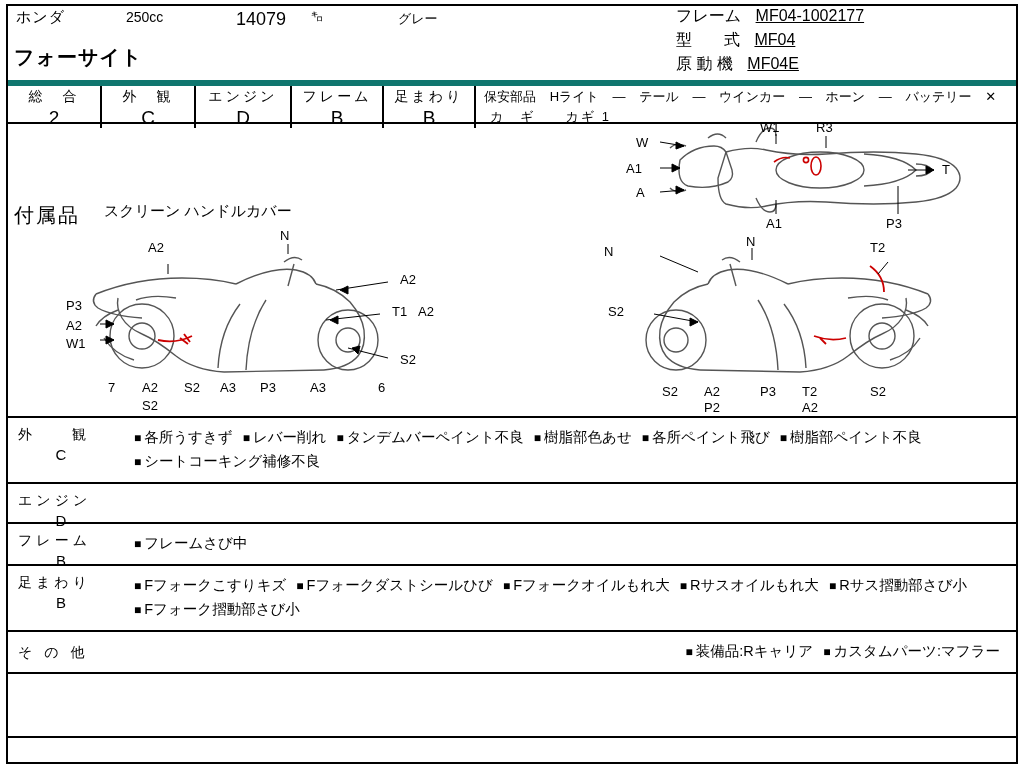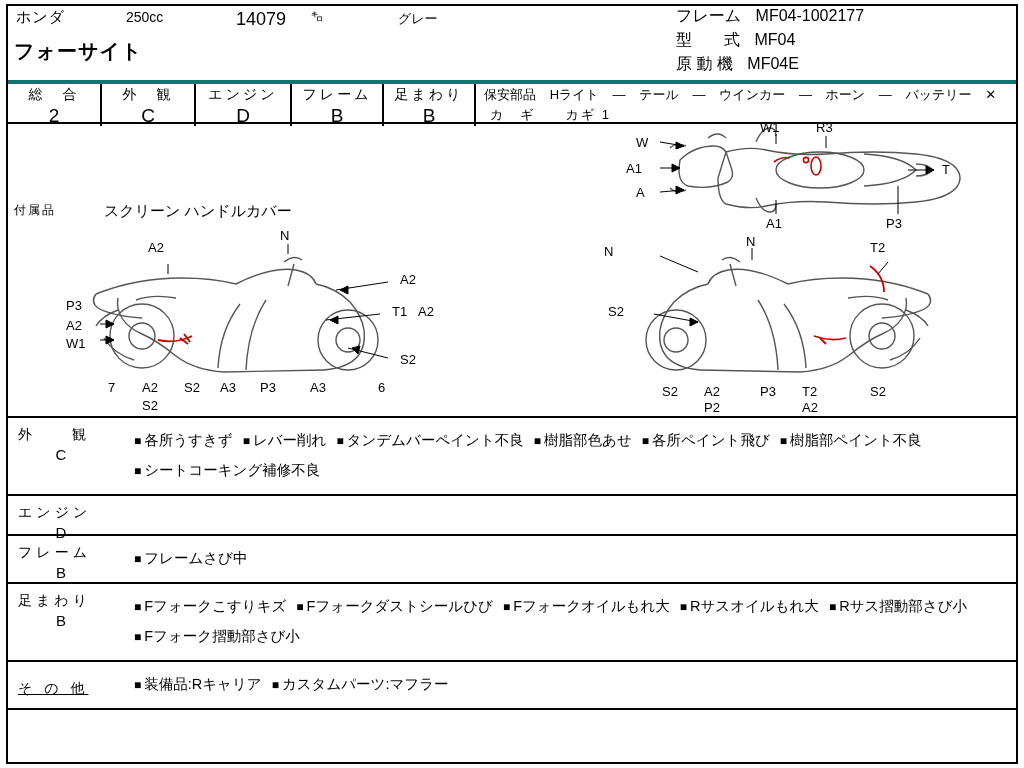--- a/index.html
+++ b/index.html
@@ -45,21 +45,21 @@
     height: 72px;
   }
   .maker {
     position: absolute;
     left: 8px; top: 2px;
     font-size: 15px;
     letter-spacing: 1px;
   }
   .model {
     position: absolute;
-    left: 6px; top: 32px;
+    left: 6px; top: 38px;
     font-size: 20px;
     font-weight: bold;
     letter-spacing: 1px;
   }
   .disp {
     position: absolute;
     left: 118px; top: 3px;
     font-size: 14px;
   }
   .mileage {
@@ -81,33 +81,33 @@
     position: absolute;
     left: 650px; top: 0;
     width: 360px; height: 72px;
   }
   .hr-row {
     position: absolute;
     font-size: 16px;
     white-space: nowrap;
   }
   .hr-lab { display: inline-block; }
-  .hr-val { display: inline-block; margin-left: 10px; }
+  .hr-val { display: inline-block; margin-left: 10px; text-decoration: underline; }
   .r1 { left: 18px; top: 0px; }
   .r2 { left: 18px; top: 24px; }
   .r3 { left: 18px; top: 48px; text-align: center; }
 
   
   .grade-band {
     position: absolute;
     left: 8px;
     top: 80px;
     width: 1008px;
     height: 44px;
-    border-top: 4px solid #0f766e;
+    border-top: 6px solid #0f766e;
     border-bottom: 2px solid #000;
     box-sizing: border-box;
   }
   .gcell {
     position: absolute;
     top: 0;
     height: 42px;
     border-right: 2px solid #000;
     box-sizing: border-box;
     text-align: center;
@@ -157,21 +157,21 @@
     top: 124px;
     width: 1008px;
     height: 294px;
     border-bottom: 2px solid #000;
     box-sizing: border-box;
   }
   .accessory-label {
     position: absolute;
     left: 6px;
     top: 78px;
-    font-size: 12px;
+    font-size: 20px;
     letter-spacing: 2px;
   }
   .accessory-val {
     position: absolute;
     left: 96px;
     top: 78px;
     font-size: 15px;
   }
   .dg-svg { position: absolute; left: 0; top: 0; }
 
@@ -195,28 +195,28 @@
     width: 110px;
     font-size: 14px;
     text-align: left;
   }
   .clab .l1 { letter-spacing: 4px; }
   .clab .l2 { text-align: center; width: 86px; margin-top: 2px; font-size: 15px; }
   .ctext {
     margin-left: 126px;
     padding: 8px 10px 8px 0;
     font-size: 14.5px;
-    line-height: 29px;
+    line-height: 23px;
   }
   .ctext .it { margin-right: 6px; white-space: nowrap; }
   .sq { font-size: 12px; margin-right: 3px; }
 
   .row-ext { min-height: 52px; }
-  .row-other .ctext { font-size: 14.5px; }
-  .row-other .clab { top: 18px; letter-spacing: 3px; text-decoration: underline; }
+  .row-other .ctext { font-size: 14.5px; text-align: right; }
+  .row-other .clab { top: 12px; letter-spacing: 3px; }
   .blank-row { height: 62px; border-bottom: 2px solid #000; }
 </style>
 </head>
 <body>
 
 <div class="sheet">
   <div class="outer-border"></div>
 
   <div class="hdr">
     <div class="hdr-left">

